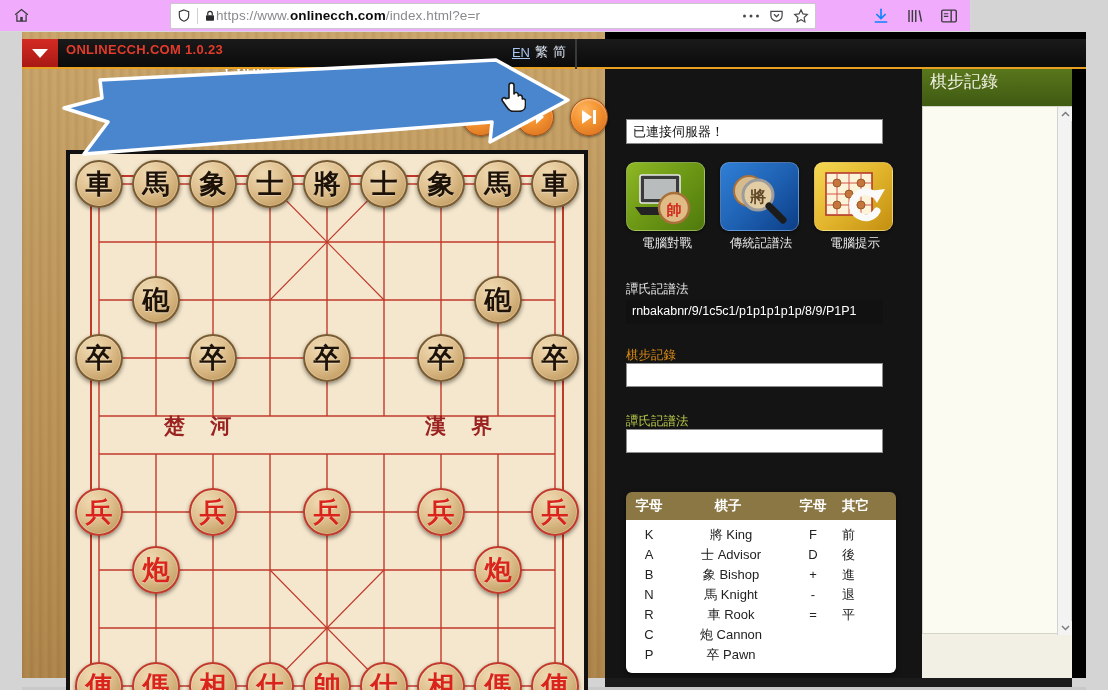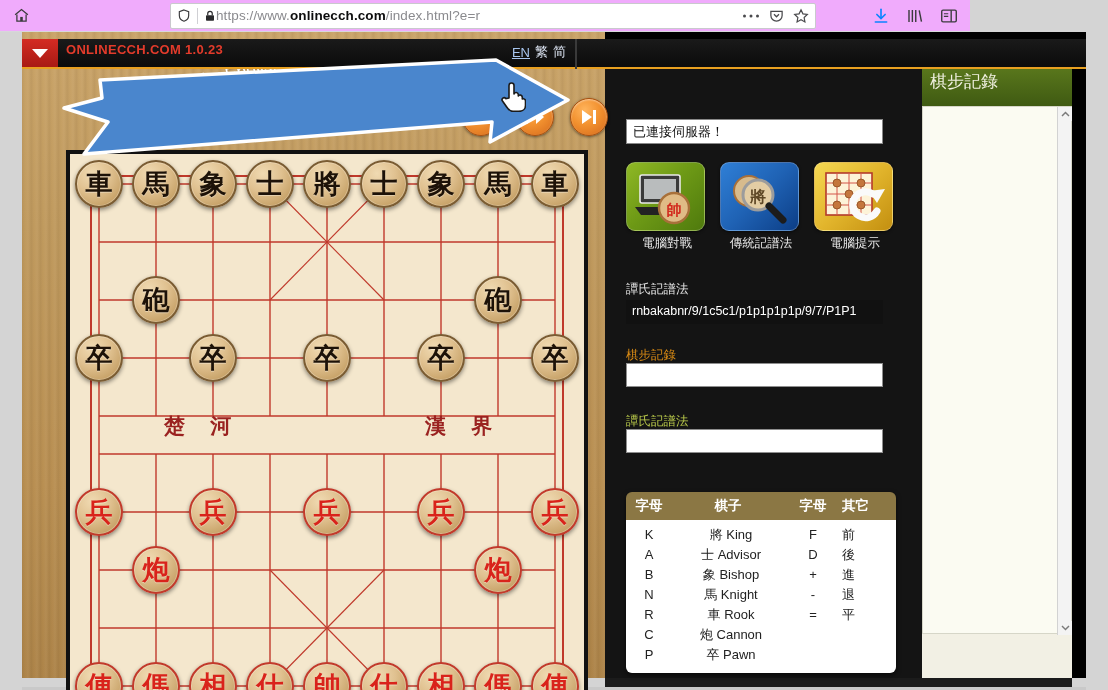--- a/index.html
+++ b/index.html
@@ -520,21 +520,21 @@
               </g>
               <path d="M62 48 a13 13 0 1 1 -4 -17" fill="none" stroke="#fafafa" stroke-width="7" stroke-linecap="round"></path>
               <path d="M54 28 L70 26 L62 40 Z" fill="#fafafa"></path>
             </svg>
           </div>
           <div class="action-label">電腦提示</div>
         </div>
       </div>
 
       <div class="field-label" id="fen-label">譚氏記譜法</div>
-      <div class="field-input" id="fen-input">rnbakabnr/9/1c5c1/p1p1p1p1p/9/7/P1P1</div>
+      <div class="field-input" id="fen-input">rnbakabnr/9/1c5c1/p1p1p1p1p/8/9/P1P1</div>
 
       <div class="field-label" id="trad-label">棋步記錄</div>
       <div class="field-input" id="trad-input"></div>
 
       <div class="field-label" id="tan-label">譚氏記譜法</div>
       <div class="field-input" id="tan-input"></div>
 
 
       <div id="legend">
         <div id="legend-head">

